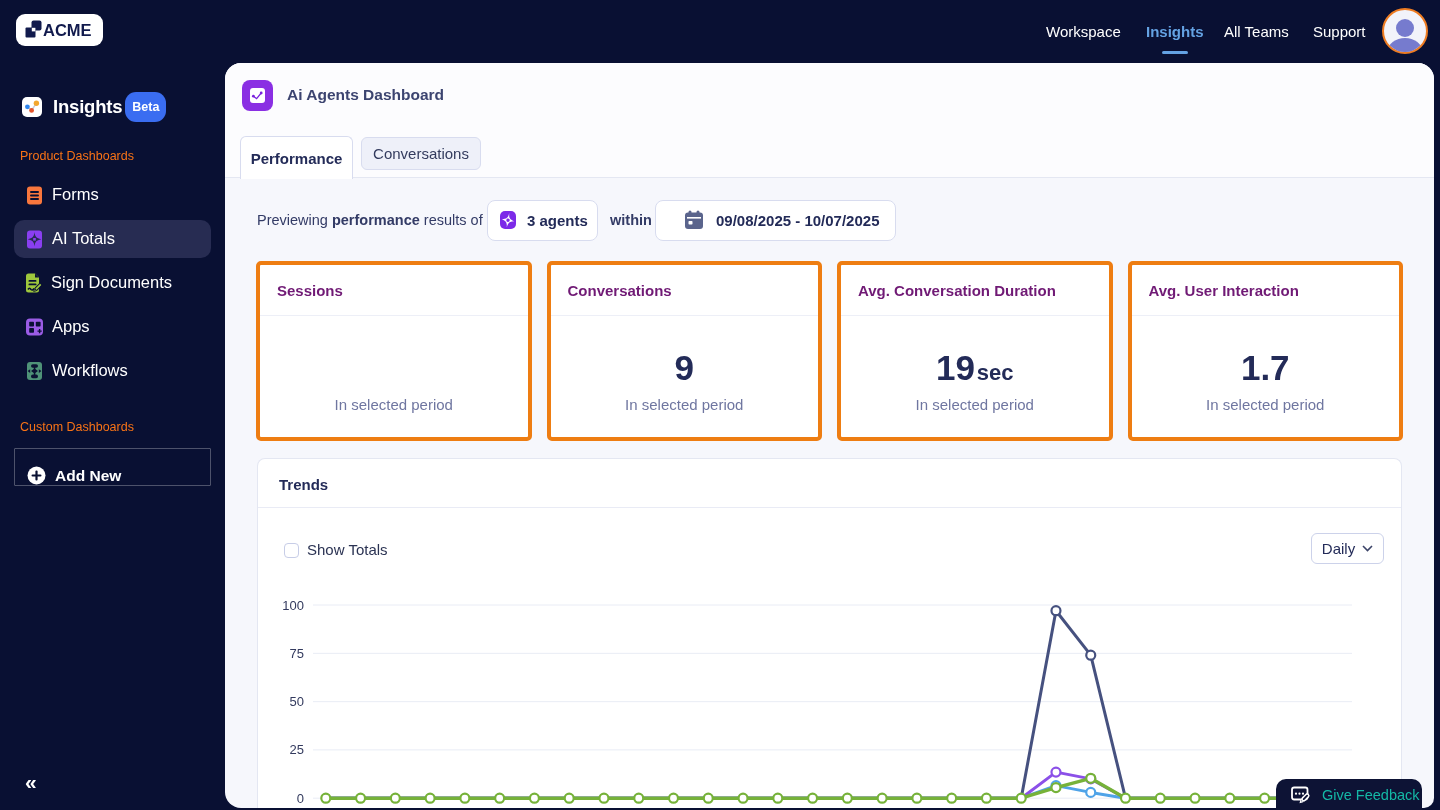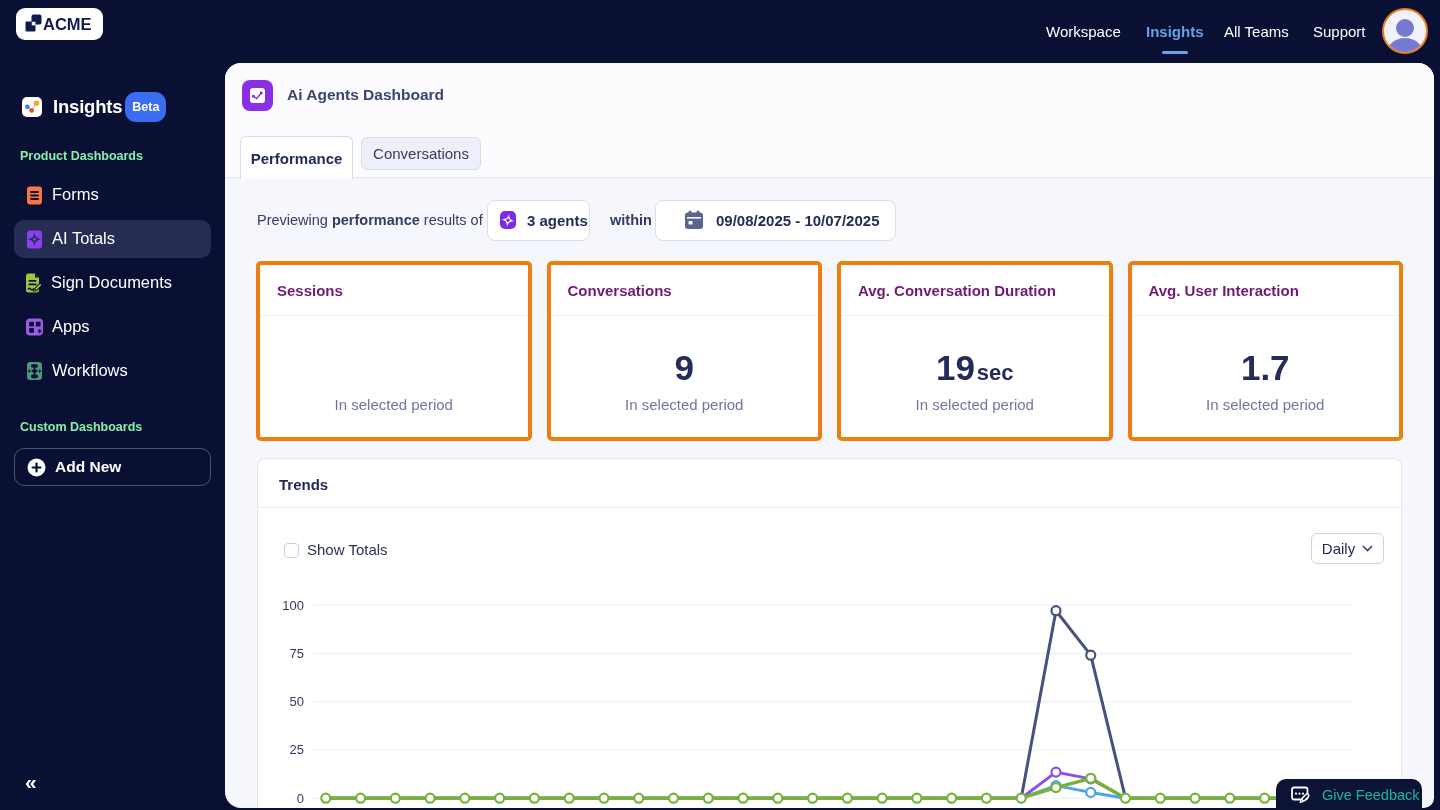--- a/index.html
+++ b/index.html
@@ -1,39 +1,39 @@
 <!DOCTYPE html>
 <html><head>
 <meta charset="utf-8">
 <style>
   * { margin:0; padding:0; box-sizing:border-box; }
   html,body { width:1440px; height:810px; overflow:hidden; }
   body { background:#091033; font-family:"Liberation Sans", sans-serif; position:relative; }
   .topbar { position:absolute; left:0; top:0; width:1440px; height:63px; }
-  .logo { position:absolute; left:16px; top:8px; width:87px; height:32px; background:#fff; border-radius:9px; display:flex; align-items:center; }
+  .logo { position:absolute; left:16px; top:14px; width:87px; height:32px; background:#fff; border-radius:9px; display:flex; align-items:center; }
   .logo svg { margin-left:6px; }
   .logo .txt { font-size:16.5px; font-weight:700; color:#111a4d; letter-spacing:0; margin-left:-5px; }
   .topbar a { position:absolute; top:23px; color:#fff; font-size:15px; font-weight:500; text-decoration:none; }
   .topbar a.active { color:#64a2e3; font-weight:700; }
   .topbar a.active::after { content:""; position:absolute; left:50%; transform:translateX(-50%); top:28px; width:26px; height:3px; background:#64a2e3; border-radius:2px; }
   .avatar { position:absolute; right:12px; top:8px; width:46px; height:46px; border-radius:50%; background:#f2f3fa; border:2.5px solid #ee7c22; overflow:hidden; }
   .avatar .head { position:absolute; left:50%; top:8.5px; transform:translateX(-50%); width:18px; height:18px; border-radius:50%; background:#767bce; }
   .avatar .bodyy { position:absolute; left:50%; top:28px; transform:translateX(-50%); width:34px; height:26px; border-radius:50% 50% 0 0; background:#767bce; }
 
   .sidebar { position:absolute; left:0; top:0; width:225px; height:810px; }
   .sb-head { position:absolute; left:22px; top:92px; display:flex; align-items:center; }
   .sb-head .ic { width:20px; height:20px; background:#fff; border-radius:5px; }
   .sb-head .t { color:#fff; font-size:18.5px; font-weight:600; letter-spacing:-0.2px; margin-left:11px; }
   .beta { margin-left:3px; background:#3a6df1; color:#fff; font-size:12.5px; font-weight:700; border-radius:11px; padding:8px 7px; }
-  .sb-label { position:absolute; left:20px; color:#86efac; font-size:12.5px; font-weight:700; }
+  .sb-label { position:absolute; left:20px; color:#f97316; font-size:12.5px; font-weight:400; }
   .menu-item { position:absolute; left:14px; width:197px; height:38px; border-radius:10px; display:flex; align-items:center; }
   .menu-item.sel { background:#272c52; }
   .menu-item svg { margin-left:11px; }
   .menu-item .t { color:#fff; font-size:16.5px; font-weight:500; margin-left:7px; }
-  .addnew { position:absolute; left:14px; top:448px; width:197px; height:38px; border:1px solid rgba(255,255,255,.28); border-radius:10px; display:flex; align-items:center; }
+  .addnew { position:absolute; left:14px; top:448px; width:197px; height:38px; border:1px solid rgba(255,255,255,.28); border-radius:1px; display:flex; align-items:flex-end; }
   .addnew .t { color:#fff; font-size:15.5px; font-weight:600; margin-left:9px; }
   .collapse { position:absolute; left:25px; top:770px; color:#fff; font-size:21px; font-weight:700; }
 
   .panel { position:absolute; left:225px; top:63px; width:1209px; height:745px; background:#f6f7fc; border-radius:16px 16px 10px 16px; overflow:hidden; }
   .phead { position:absolute; left:0; top:0; width:100%; height:115px; background:#fcfcfe; border-bottom:1px solid #e4e7f2; }
   .dash-ic { position:absolute; left:17px; top:17px; width:31px; height:31px; background:#8a2fe3; border-radius:8px; }
   .dash-ic .inner { position:absolute; left:8px; top:8px; width:15px; height:15px; background:#fff; border-radius:3px; }
   .ptitle { position:absolute; left:62px; top:23px; font-size:15.5px; font-weight:700; color:#3c4470; }
   .tab1 { position:absolute; left:15px; top:73px; width:113px; height:43px; background:#fff; border:1px solid #d8dcef; border-bottom:none; border-radius:6px 6px 0 0; color:#232b58; font-size:15px; font-weight:700; display:flex; align-items:center; justify-content:center; z-index:3; }
   .tab2 { position:absolute; left:136px; top:73.5px; width:120px; height:33px; background:#eef0f9; border:1px solid #d8dcef; border-radius:6px; color:#333b5e; font-size:15px; font-weight:500; display:flex; align-items:center; justify-content:center; }
@@ -177,21 +177,21 @@
         <circle cx="11.2" cy="5" r="1.4" fill="#7a22dd"></circle>
       </svg>
     </div>
   </div>
   <div class="ptitle">Ai Agents Dashboard</div>
   <div class="tab1">Performance</div>
   <div class="tab2">Conversations</div>
 
   <div class="prevrow">
     <span class="txt" style="left:32px;">Previewing <b>performance</b> results of</span>
-    <div class="chip" style="left:262px; width:103px;">
+    <div class="chip" style="left:262px; width:111px;">
       <div class="agent-ic">
         <svg width="16" height="19" viewBox="0 0 16 19" style="position:absolute;left:0;top:0;">
           <g transform="rotate(10 8 9.25)">
             <path d="M8 1.8 C8.3 6.6 9.5 8.2 14.3 9.25 C9.5 10.3 8.3 11.9 8 16.7 C7.7 11.9 6.5 10.3 1.7 9.25 C6.5 8.2 7.7 6.6 8 1.8 Z" fill="#fff"></path>
             <circle cx="8" cy="9.25" r="1.7" fill="#7c2ae8"></circle>
           </g>
         </svg>
       </div>
       <div class="t">3 agents</div>
     </div>

